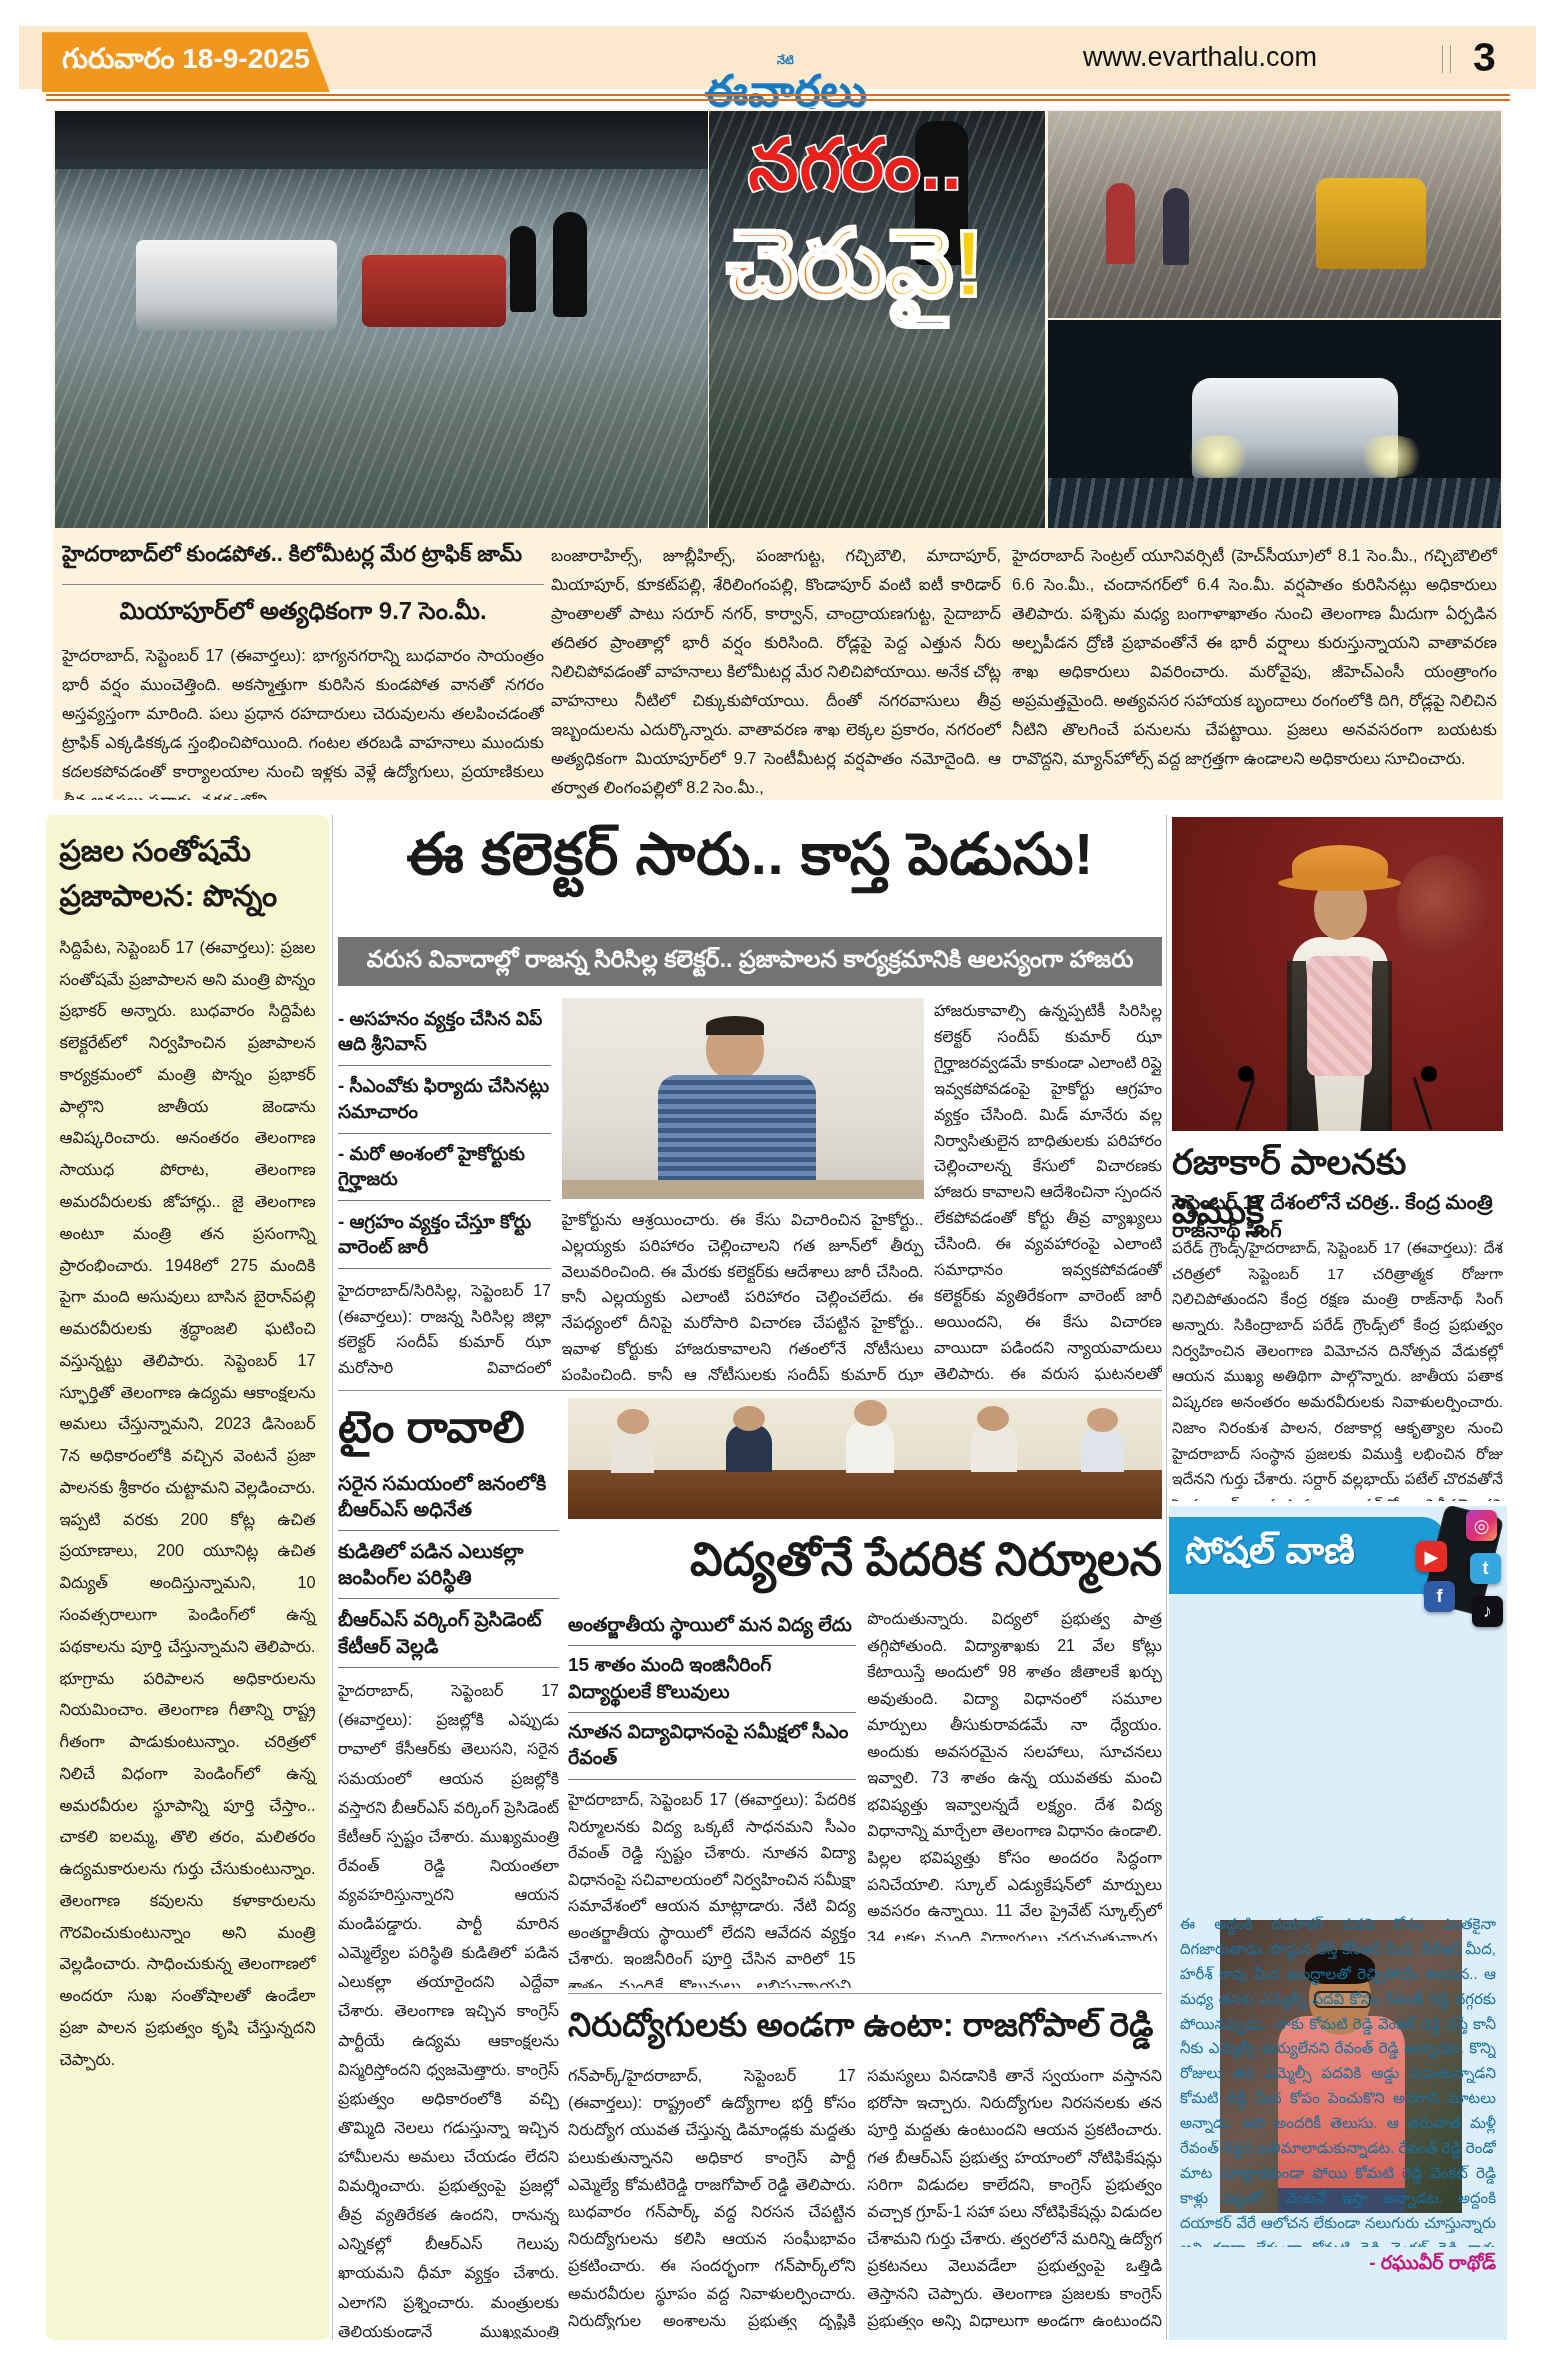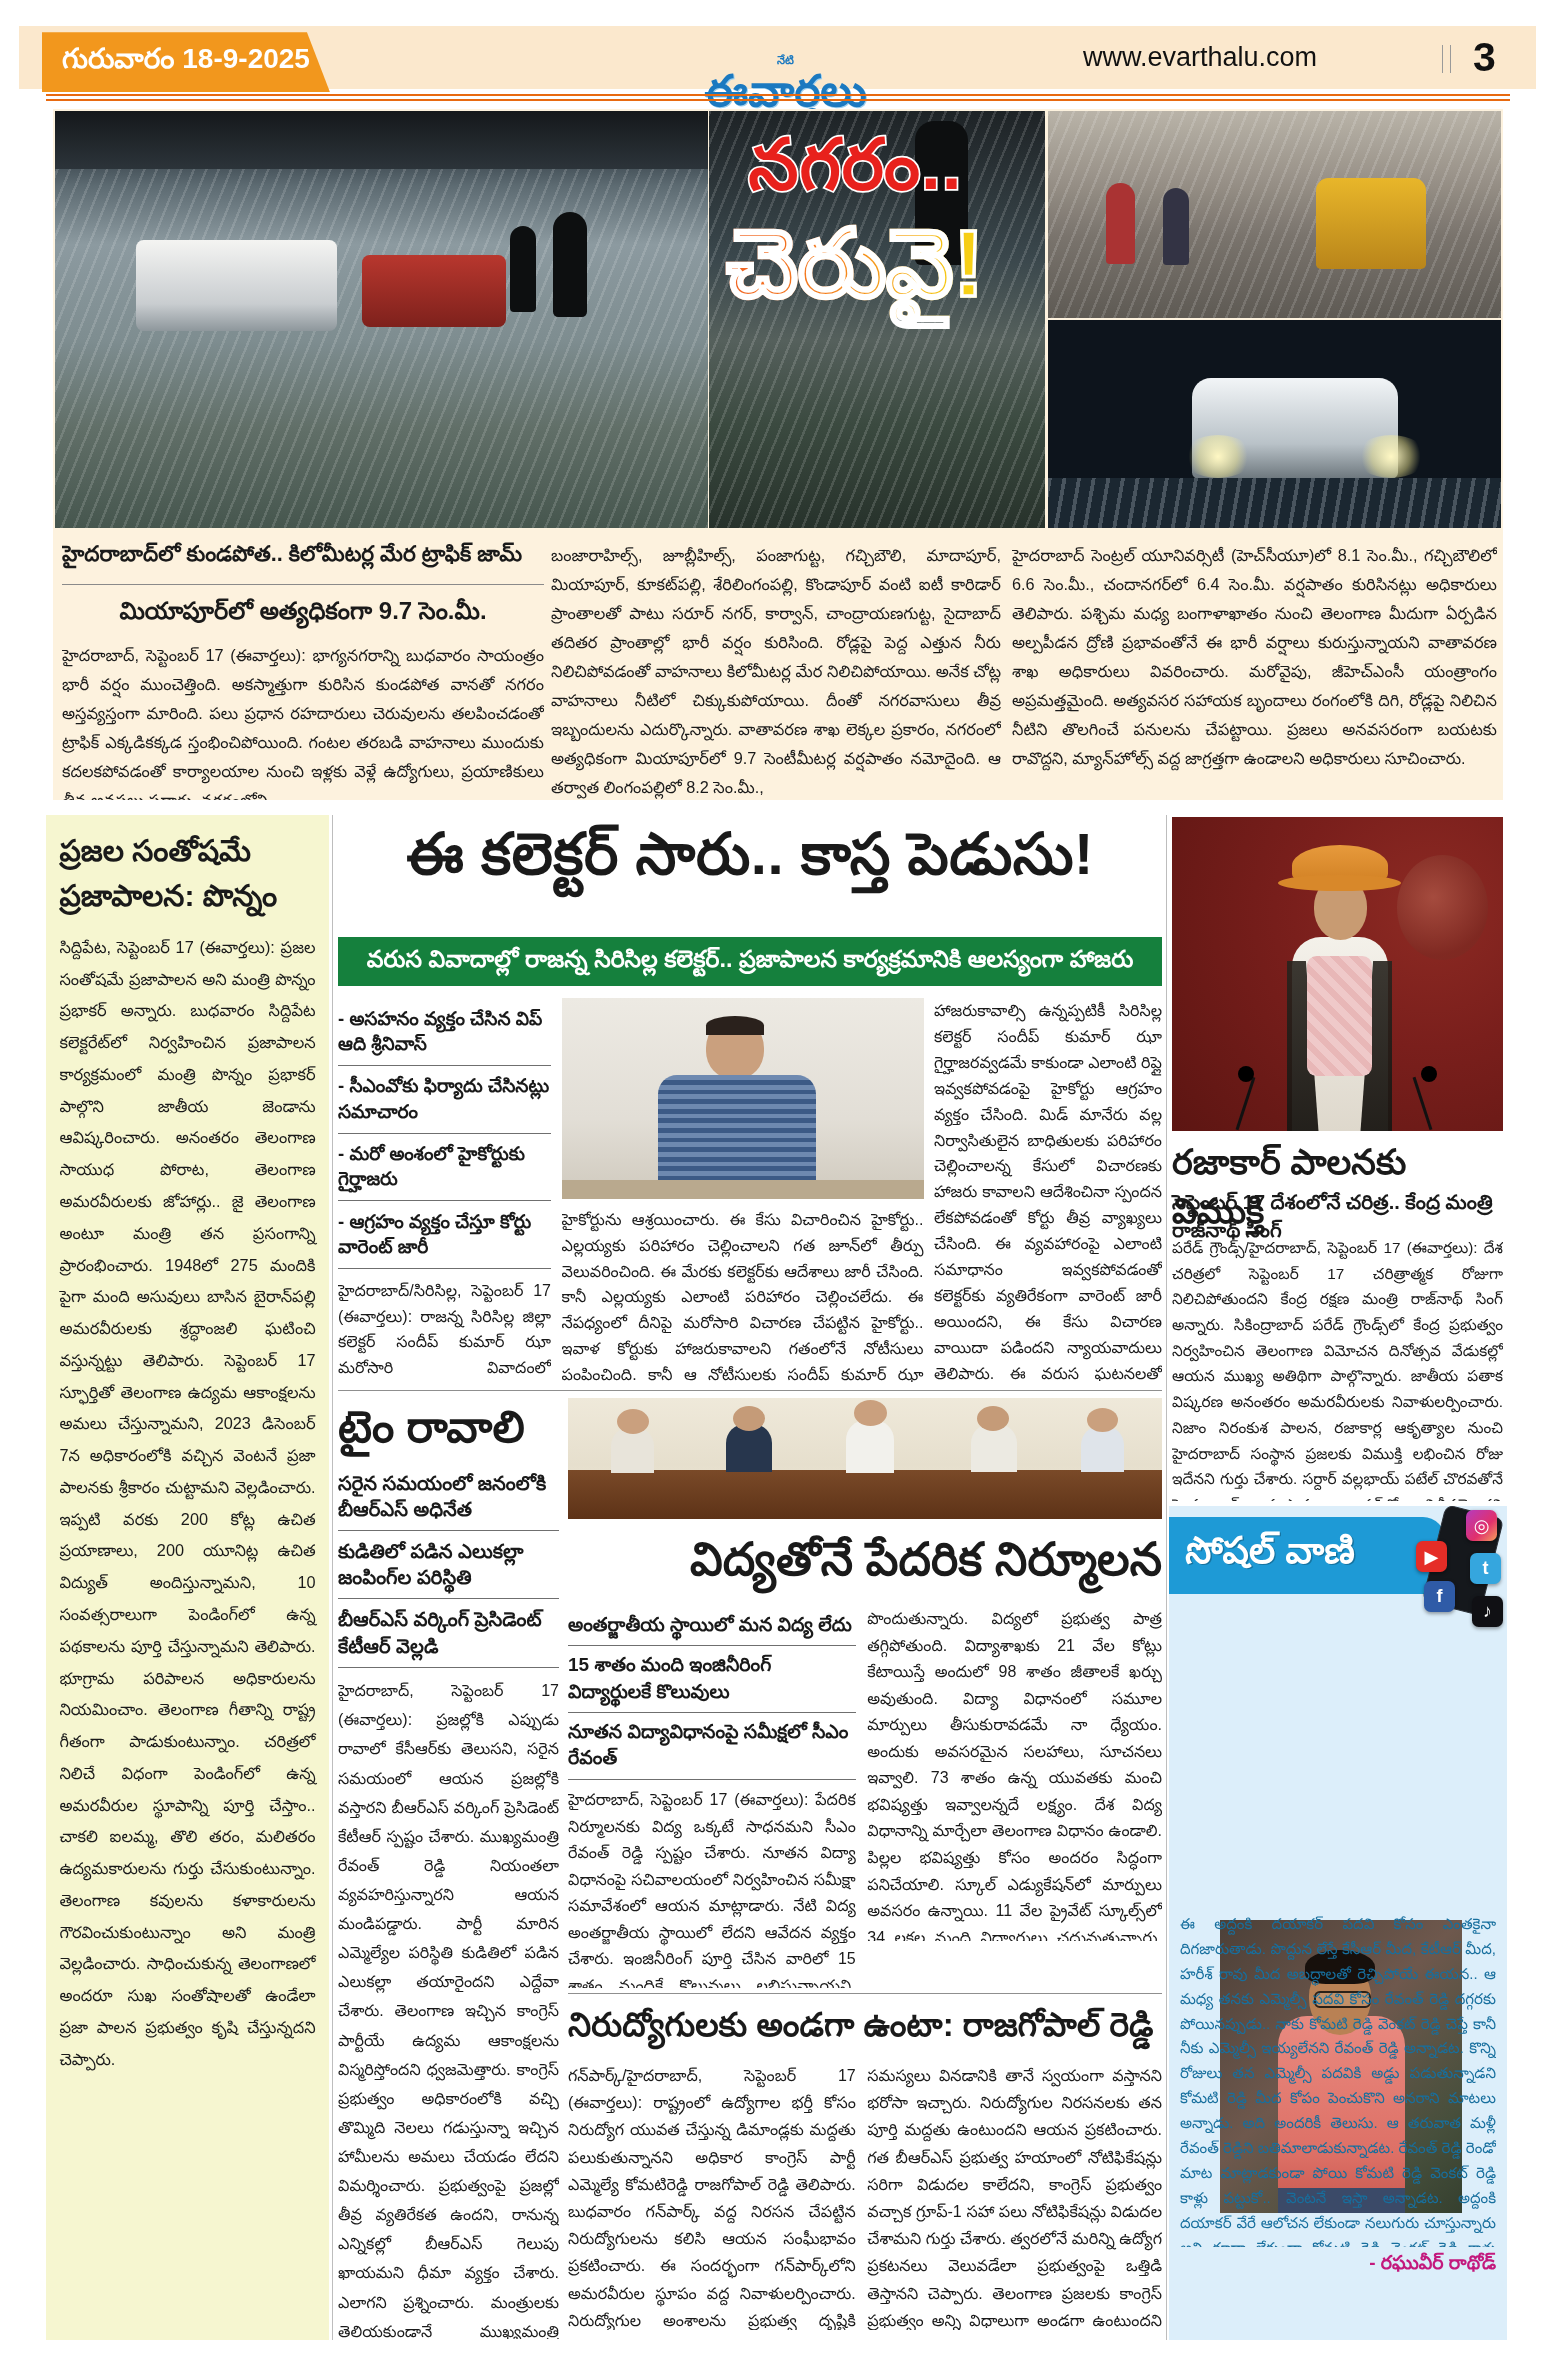--- a/index.html
+++ b/index.html
@@ -38,26 +38,26 @@
        -webkit-text-stroke:3.4px #ffffff;paint-order:stroke fill;line-height:1.25;}
   .fh2{font-size:94px;font-weight:900;line-height:1.15;
        background:linear-gradient(100deg,#ef4d23 0%,#f5821f 45%,#f6c915 75%,#f8ef1c 100%);
        -webkit-background-clip:text;background-clip:text;color:transparent;
        -webkit-text-stroke:3.4px #ffffff;paint-order:stroke fill;}
   .flood-text{top:541px;height:259px;overflow:hidden;}
   .fsub1{font-size:21.6px;font-weight:bold;border-bottom:1.4px solid #8a8a8a;padding-bottom:12.5px;}
   .fsub2{font-size:24px;font-weight:bold;text-align:center;padding-top:12.5px;}
   .body-text{font-size:16.3px;line-height:1.78;text-align:justify;}
   
-  .yellow-col{left:46px;top:815px;width:283px;height:1525px;background:#f6f6d0;box-sizing:border-box;padding:12.5px 13.4px;overflow:hidden;}
+  .yellow-col{left:46px;top:815px;width:283px;height:1525px;background:#f6f6d0;box-sizing:border-box;padding:12.5px 13.4px;overflow:hidden;border-radius:8px;}
   .yellow-col h2{margin:0 0 14.4px 0;font-size:30px;line-height:1.5;font-weight:900;}
   .vsep{width:1px;background:#bdbdbd;}
   .hsep{height:1.4px;background:#8f8f8f;}
   .coll-head{left:338px;top:820px;width:824px;text-align:center;font-size:58px;font-weight:900;letter-spacing:0.5px;}
-  .coll-strip{left:338px;top:937px;width:824px;height:49px;background:#15803d;display:flex;align-items:center;justify-content:center;}
+  .coll-strip{left:338px;top:937px;width:824px;height:49px;background:#737373;display:flex;align-items:center;justify-content:center;}
   .coll-strip span{color:#ffffff;font-size:23.5px;font-weight:bold;}
   .coll-cols{left:338px;top:998px;width:824px;height:386px;display:flex;gap:10.5px;overflow:hidden;}
   .coll-a{width:213px;overflow:hidden;}
   .bullet{font-size:18.7px;font-weight:bold;padding:7.7px 0 8.6px 0;border-bottom:1px solid #6f6f6f;line-height:1.35;}
   .bullet:last-of-type{border-bottom:1px solid #6f6f6f;}
   .coll-b{width:362px;overflow:hidden;}
   .ph-collector{position:relative;width:362px;height:201px;background:linear-gradient(180deg,#edeae3 0%,#e2ded6 60%,#cfc9bd 100%);}
   .check-shirt{position:absolute;background:
      repeating-linear-gradient(0deg,#3c5a86 0 4.8px,#6e89b0 4.8px 9.6px),
      repeating-linear-gradient(90deg,rgba(255,255,255,.35) 0 4.8px,rgba(0,0,0,.15) 4.8px 9.6px);

